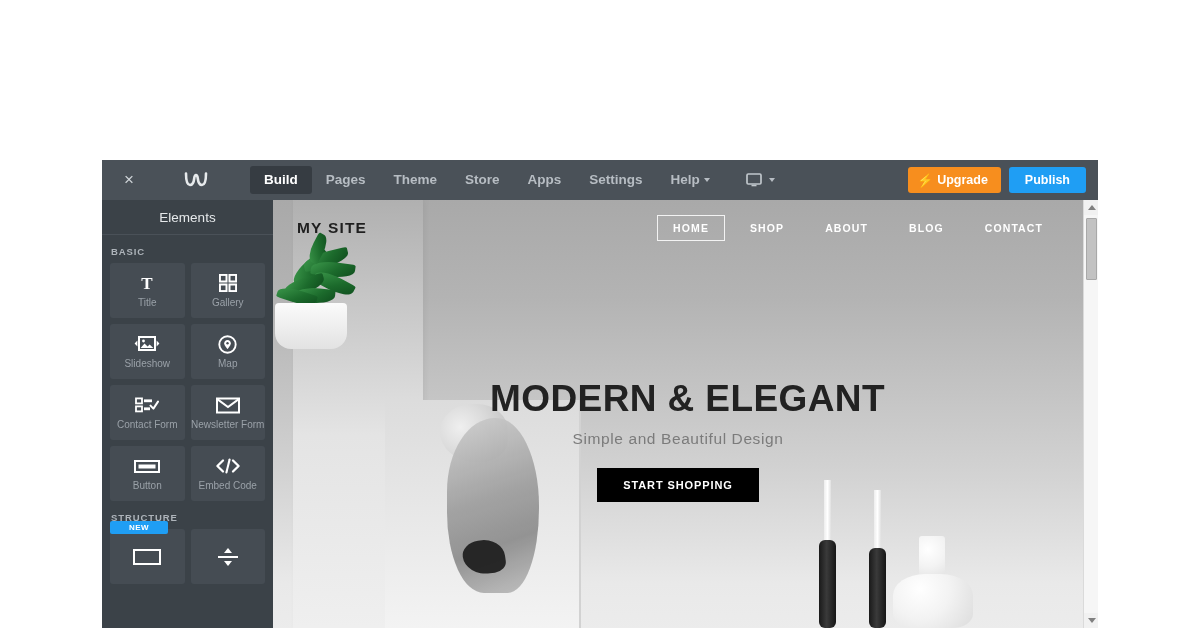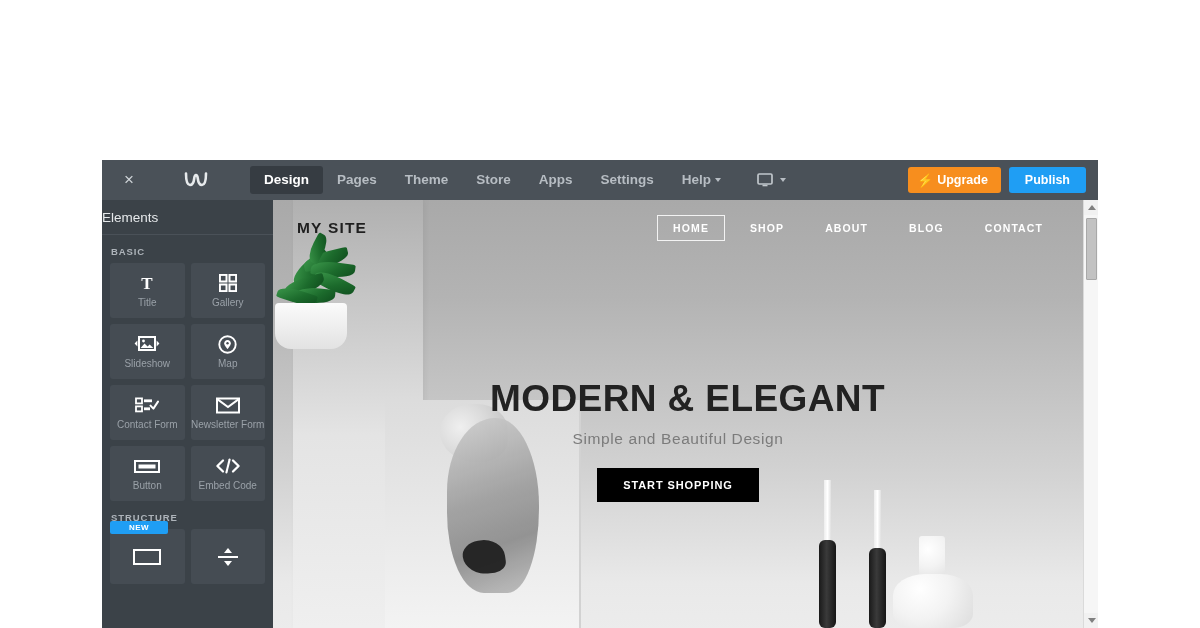--- a/index.html
+++ b/index.html
@@ -79,21 +79,21 @@
   .bolt { font-size: 13px; line-height: 1; }
 
   
   #sidebar {
     position: absolute; left: 0; top: 40px;
     width: 171px; height: 428px;
     background: #3b4248;
     overflow: hidden;
   }
   #sidebar-header {
-    height: 35px; line-height: 35px; text-align: left;
+    height: 35px; line-height: 35px; text-align: center;
     color: #e6e9eb; font-size: 13.5px;
     border-bottom: 1px solid #4a5158;
   }
   .section-label {
     color: #aeb4ba; font-size: 9.5px; font-weight: bold;
     letter-spacing: 0.9px; padding: 11px 0 6px 9px;
   }
   .el-grid {
     display: grid; grid-template-columns: 1fr 1fr;
     gap: 6px; padding: 0 8px;
@@ -269,21 +269,21 @@
 
     <div class="tb-iconbtn" id="close-btn">×</div>
 
     <div id="weebly-logo" class="tb-iconbtn">
       <svg width="26" height="20" viewBox="0 0 26 20" aria-hidden="true">
         <path d="M3 3.5 Q3 15 7 15 Q10.5 15 11.2 8.5 Q11.6 5 13 5 Q14.4 5 14.8 8.5 Q15.5 15 19 15 Q23 15 23 3.5" fill="none" stroke="#e7eaec" stroke-width="2.6" stroke-linecap="round" stroke-linejoin="round"></path>
       </svg>
     </div>
 
     <div id="menu-tabs">
-      <div class="menu-tab active">Design</div>
+      <div class="menu-tab active">Build</div>
       <div class="menu-tab">Pages</div>
       <div class="menu-tab">Theme</div>
       <div class="menu-tab">Store</div>
       <div class="menu-tab">Apps</div>
       <div class="menu-tab">Settings</div>
       <div class="menu-tab">
         <span>Help</span><span class="caret"></span>
       </div>
 
       <div id="device-switcher">

